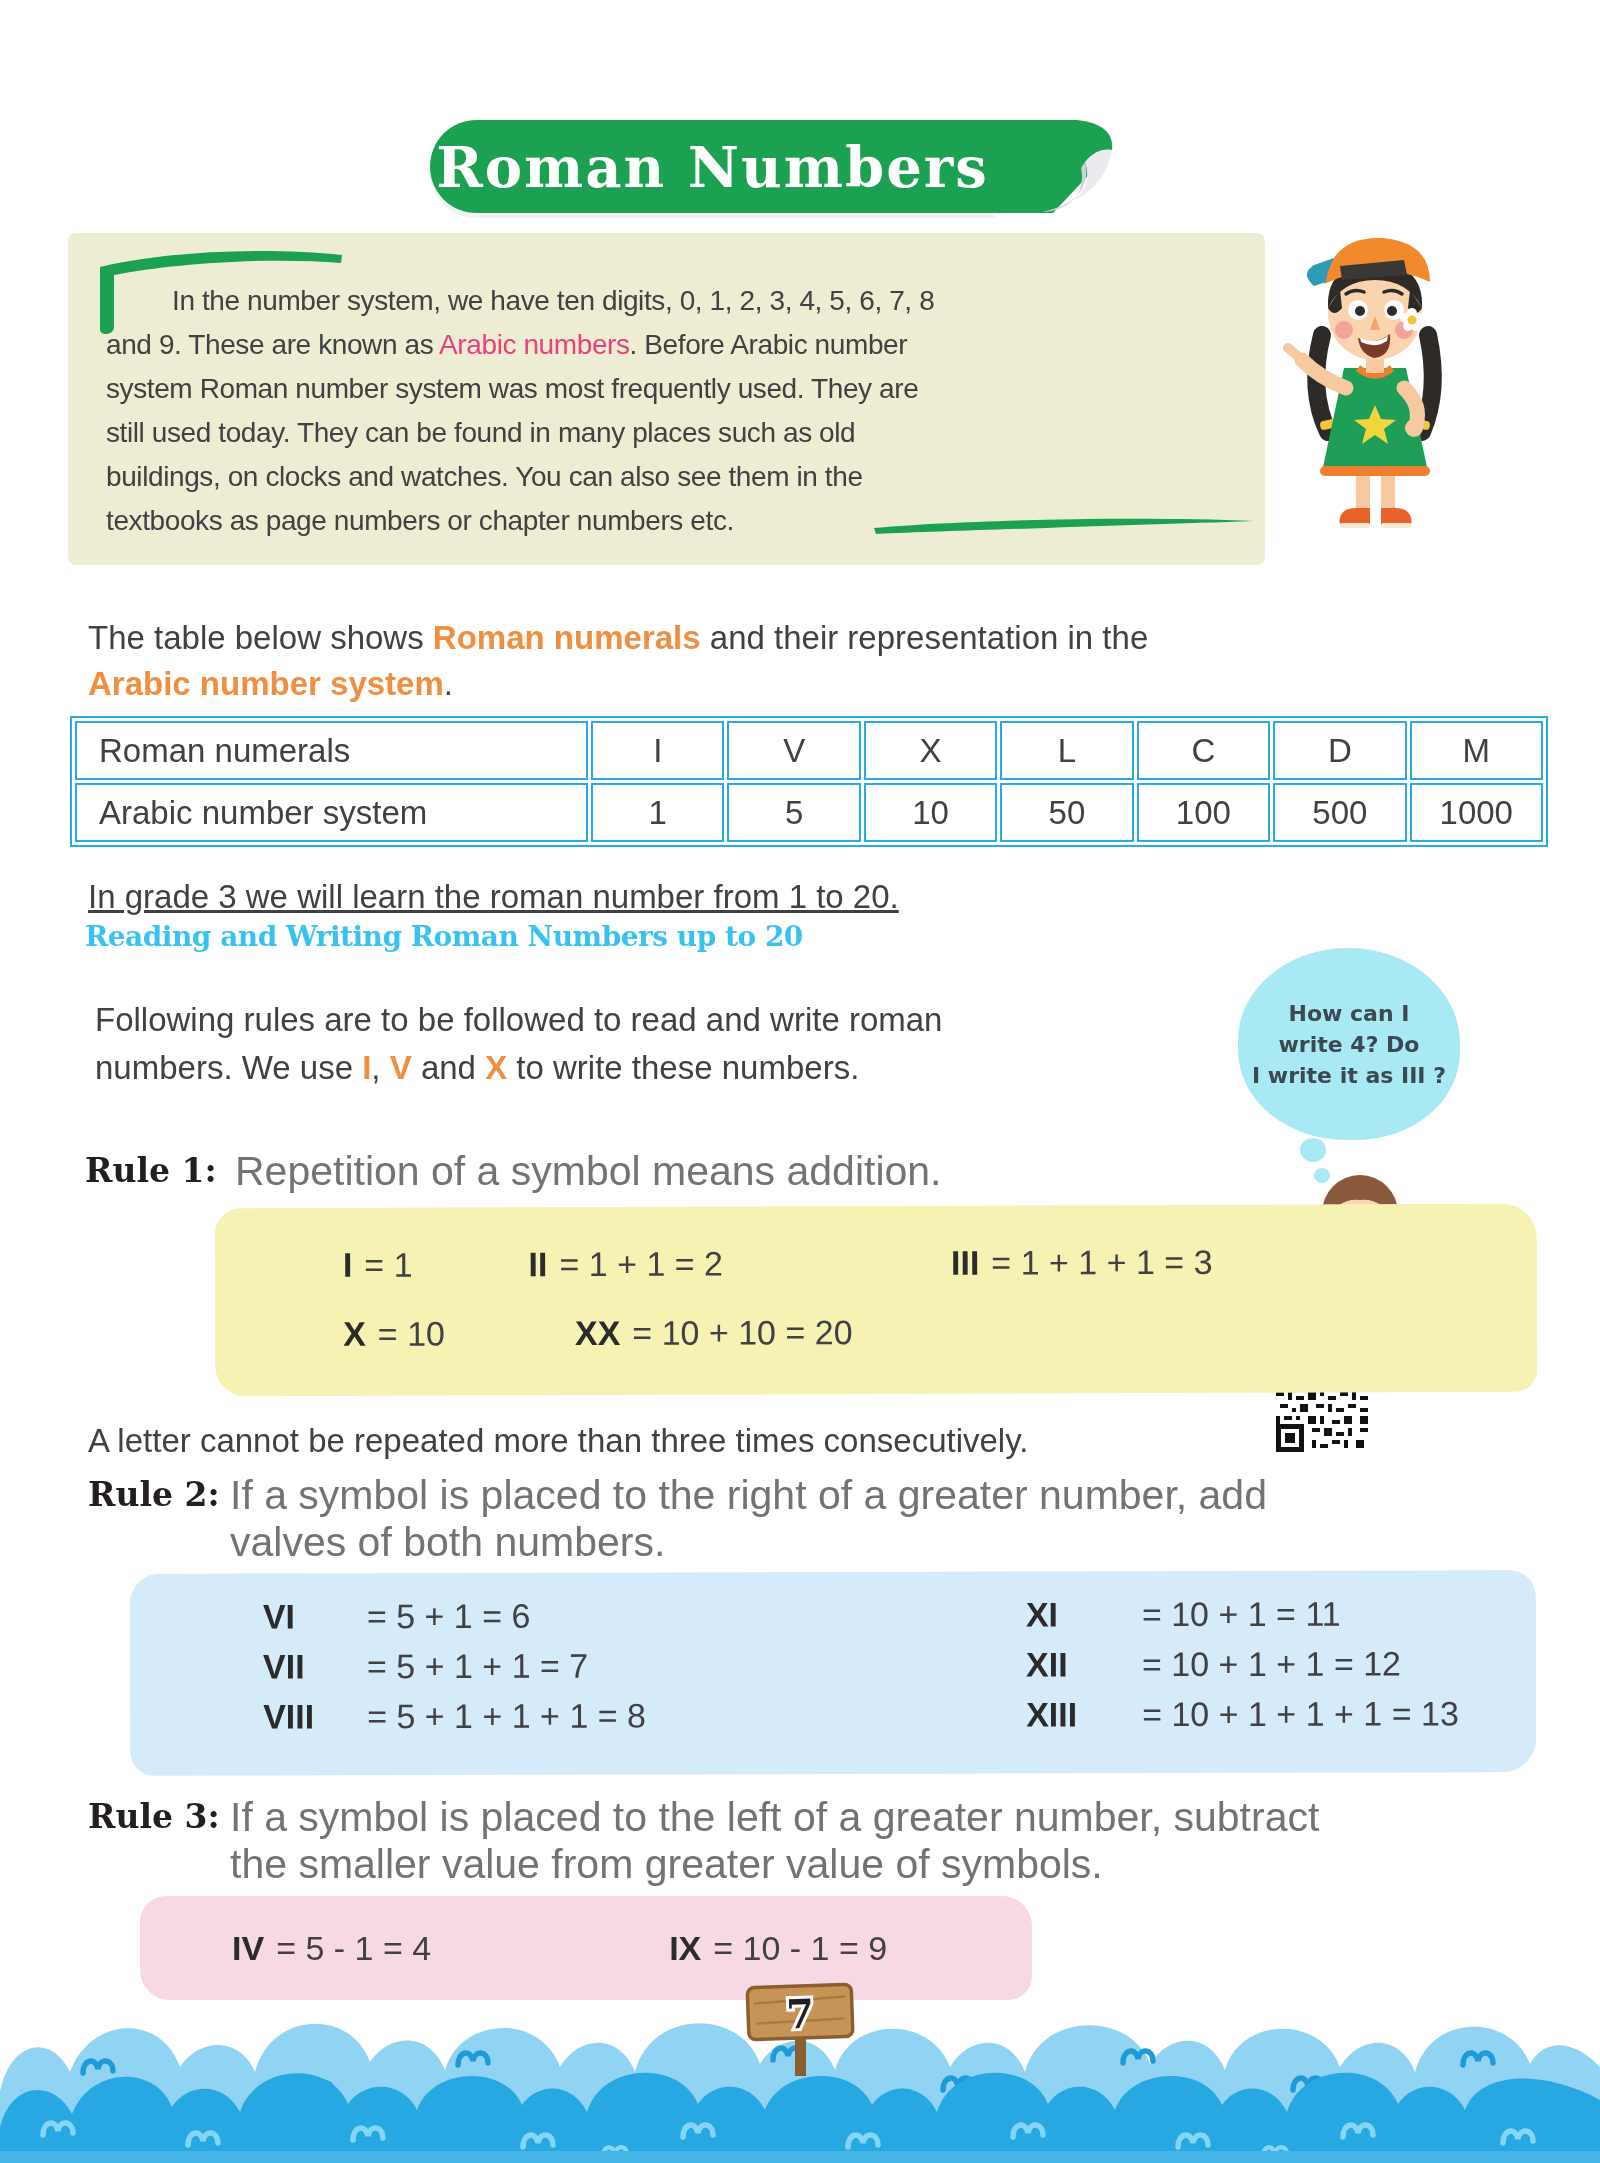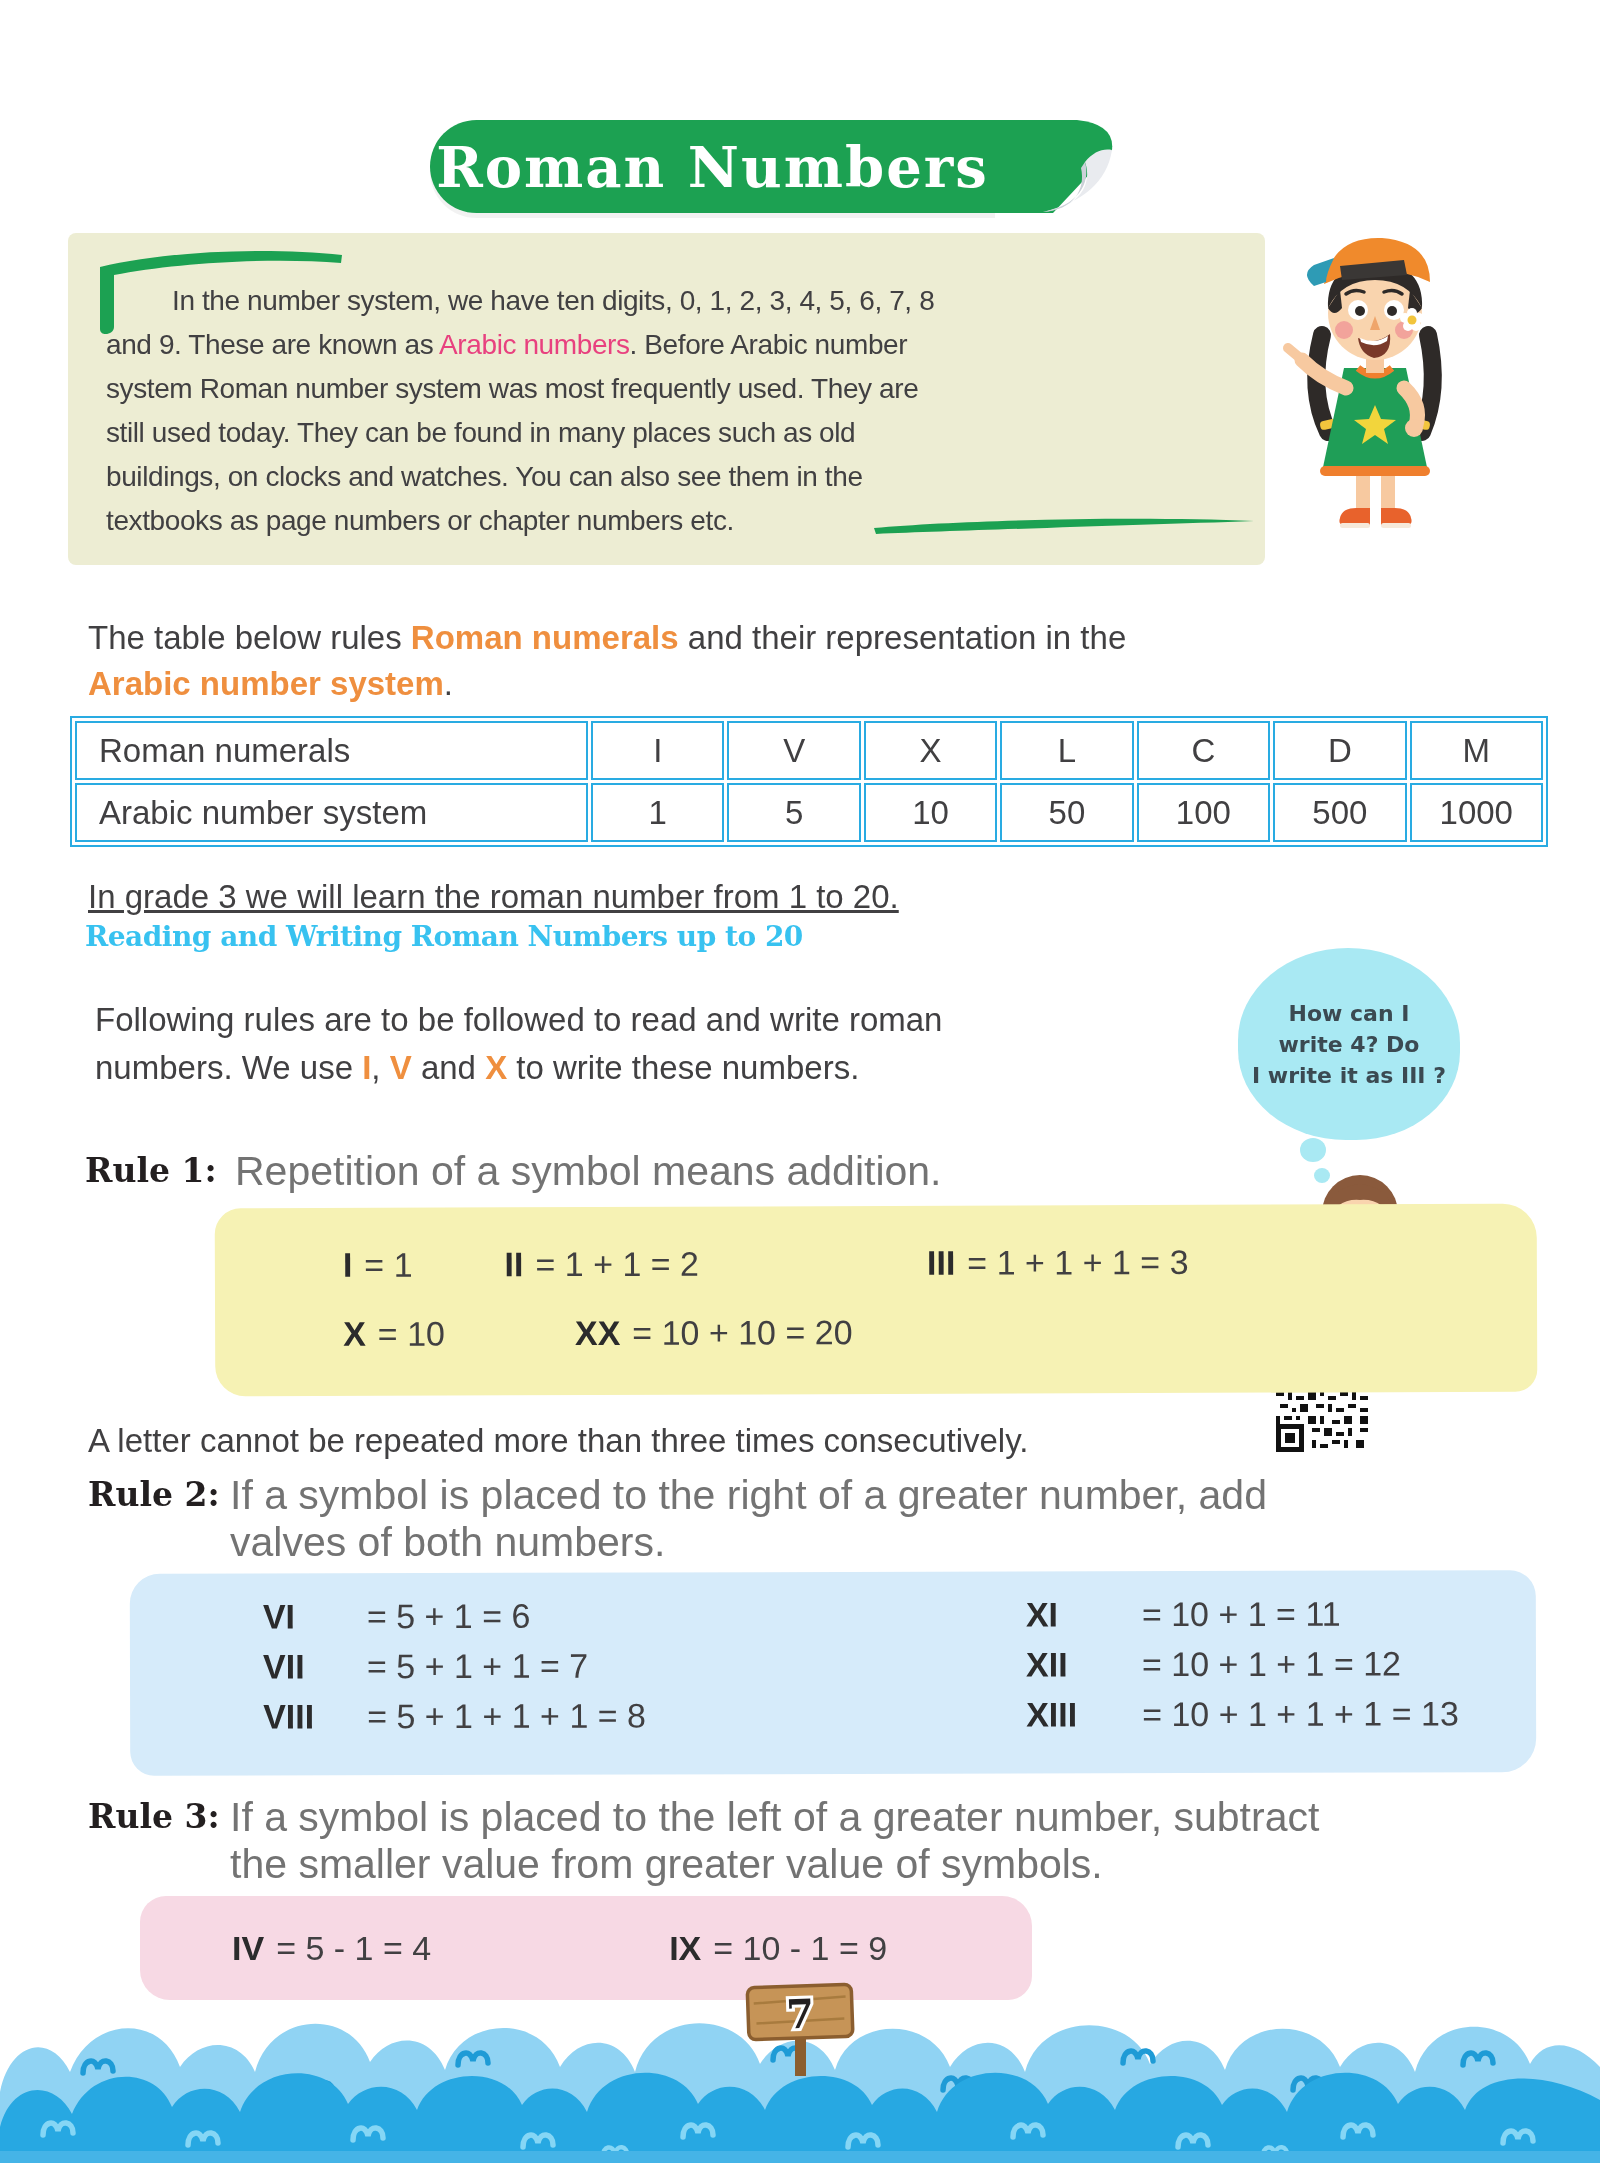--- a/index.html
+++ b/index.html
@@ -66,21 +66,21 @@
   .hl-yellow{left:215px;top:1206px;width:1322px;height:188px;background:#F6F2B4;
              border-radius:26px 34px 22px 30px;transform:rotate(-0.2deg);}
   .hl-blue{left:130px;top:1572px;width:1406px;height:202px;background:#D6EBFA;
            border-radius:30px 26px 34px 24px;transform:rotate(-0.15deg);}
   .hl-pink{left:140px;top:1896px;width:892px;height:104px;background:#F7D9E4;
            border-radius:26px 30px 24px 30px;display:flex;align-items:center;}
   .eq{font-size:34px;color:#414042;white-space:nowrap;}
   .rn{font-weight:bold;color:#2B2B2C;margin-right:12px;}
   .y-row1{display:flex;padding:38px 0 0 128px;}
   .y-row2{display:flex;padding:30px 0 0 128px;}
-  .y-row1 .eq2{margin-left:92px;}
+  .y-row1 .eq2{margin-left:116px;}
   .y-row1 .eq3{margin-left:228px;}
   .y-row2 .eq2{margin-left:130px;}
   .bl-grid{display:grid;grid-template-columns:763px 1fr;padding:24px 0 0 133px;row-gap:11px;}
   .rn-l{display:inline-block;min-width:100px;margin-right:4px;}
   .rn-r{display:inline-block;min-width:112px;margin-right:4px;}
   .hl-pink .eq1{margin-left:92px;}
   .hl-pink .eq2{margin-left:238px;}
 
   
   .waves{position:absolute;left:0;top:1972px;width:1600px;height:191px;z-index:2;}
@@ -160,21 +160,21 @@
       <circle cx="0" cy="-7" r="5" fill="#FFFFFF"></circle>
         <circle cx="7" cy="-2" r="5" fill="#FFFFFF"></circle>
       <circle cx="4" cy="6" r="5" fill="#FFFFFF"></circle>
         <circle cx="-4" cy="6" r="5" fill="#FFFFFF"></circle>
       <circle cx="-7" cy="-2" r="5" fill="#FFFFFF"></circle>
         <circle cx="0" cy="0" r="4.5" fill="#F2C53D"></circle>
     </g>
   </svg>
 
   <p class="abs body-text table-intro" style="margin:0;">
-    <span>The table below rules </span><span class="orange-b">Roman numerals</span><span> and their representation in the</span><br>
+    <span>The table below shows </span><span class="orange-b">Roman numerals</span><span> and their representation in the</span><br>
     <span class="orange-b">Arabic number system</span><span>.</span>
   </p>
 
   <table class="ntable">
     <tbody>
         <tr>
       <td class="lbl">Roman numerals</td>
       <td>I</td>
       <td>V</td>
       <td>X</td>

